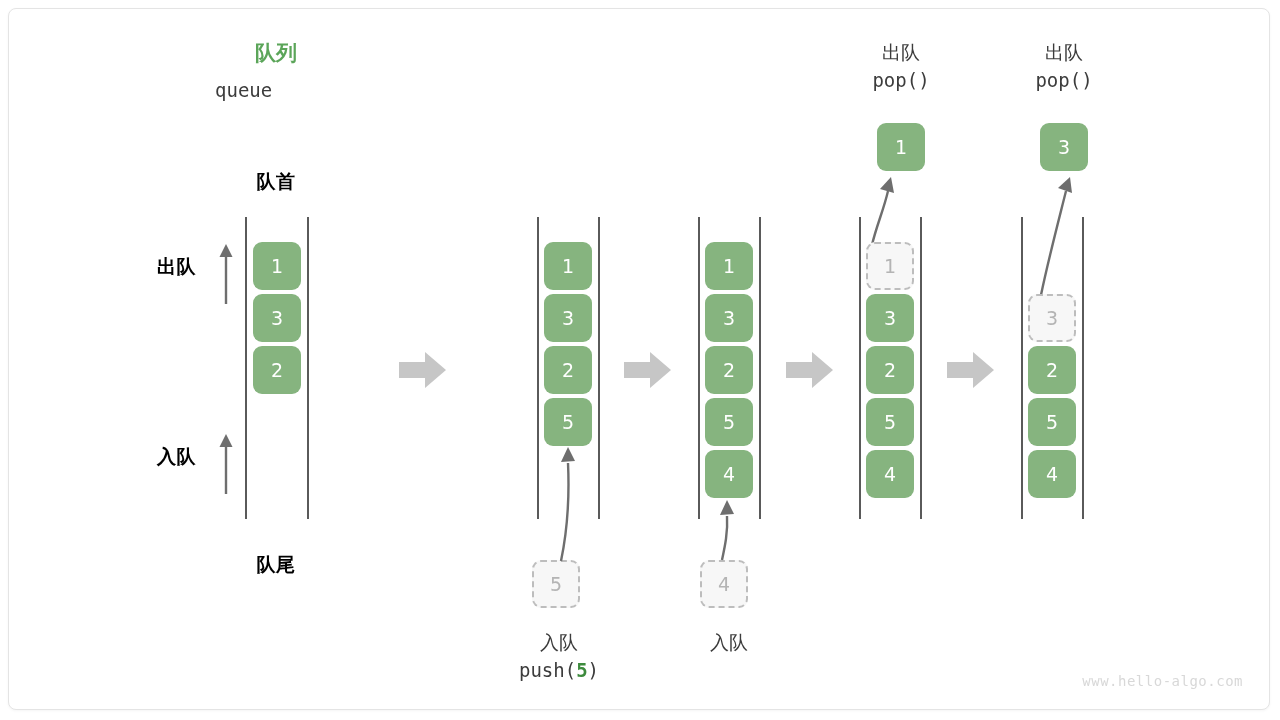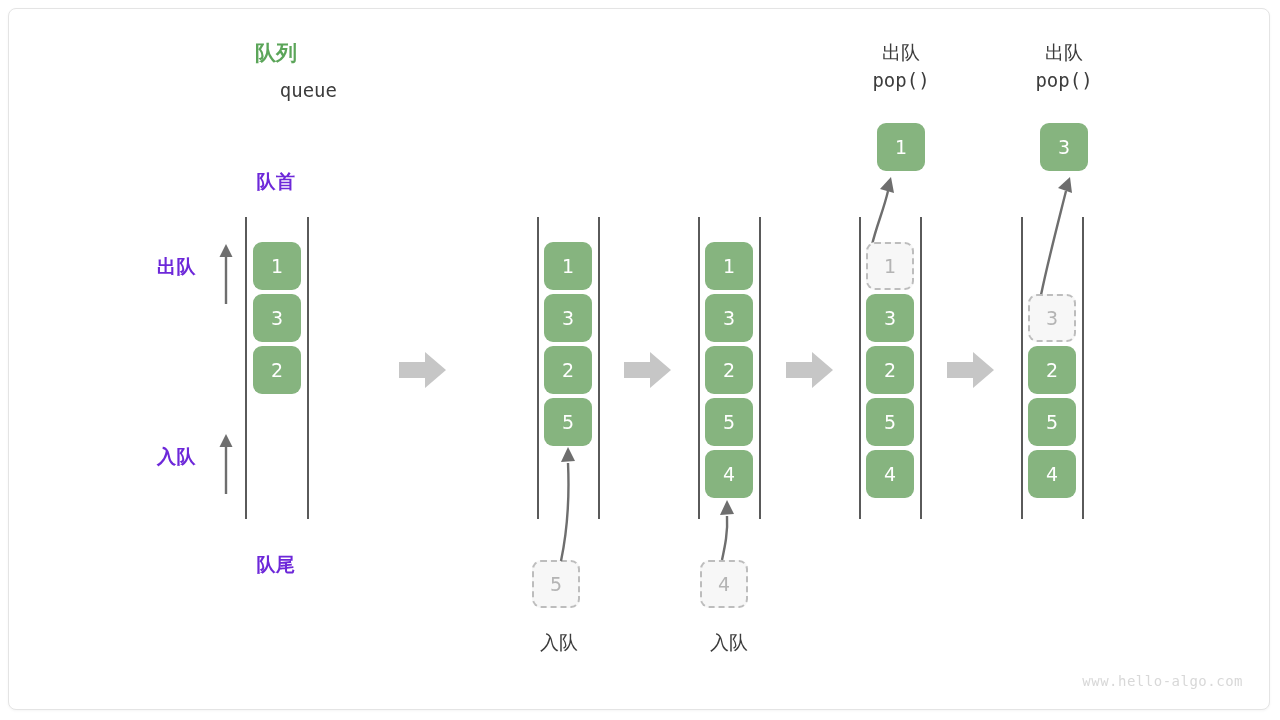--- a/index.html
+++ b/index.html
@@ -25,21 +25,21 @@
     border-radius: 8px;
     box-shadow: 0 1px 3px rgba(0,0,0,0.045);
     overflow: hidden;
   }
 
   .abs { position: absolute; }
 
   
   .cn-bold {
     font-weight: bold;
-    color: #6d28d9;
+    color: #000000;
     font-size: 19px;
     letter-spacing: 0.5px;
     white-space: nowrap;
   }
   .cn-reg {
     color: #3c3c3c;
     font-size: 19px;
     white-space: nowrap;
   }
   .mono {
@@ -100,21 +100,21 @@
 
   .label-stack { position: absolute; text-align: center; }
   .label-stack > div { line-height: 1.45; }
 </style>
 </head>
 <body>
 
 <div id="card">
 
   <div class="abs title-cn" style="left:236px; top:30px; width:62px; text-align:center;">队列</div>
-  <div class="abs mono" style="left:206px; top:70px; width:122px; text-align:right;">queue</div>
+  <div class="abs mono" style="left:206px; top:70px; width:122px; text-align:left;">queue</div>
 
   <div class="abs cn-bold" style="left:236px; top:160px; width:62px; text-align:center;">队首</div>
   <div class="abs cn-bold" style="left:236px; top:543px; width:62px; text-align:center;">队尾</div>
 
   <div class="abs cn-bold" style="left:148px; top:245px;">出队</div>
   <svg class="vline-arrow" style="left:205px; top:233px;" width="24" height="64" viewBox="0 0 24 64">
     <line x1="12" y1="62" x2="12" y2="12" stroke="#6e6e6e" stroke-width="2.4"></line>
     <polygon points="12,2 5.5,15 18.5,15" fill="#6e6e6e"></polygon>
   </svg>
 
@@ -145,20 +145,21 @@
     <div class="cell" style="left:535px; top:389px;">5</div>
   </div>
 
   <div class="cell ghost" style="left:523px; top:551px;">5</div>
   <svg class="abs" style="left:530px; top:436px;" width="50" height="118" viewBox="0 0 50 118">
     <path d="M 22 116 C 27 92, 31 62, 29 18" stroke="#6e6e6e" stroke-width="2.4" fill="none"></path>
     <polygon points="29,2 22,17 36,16" fill="#6e6e6e"></polygon>
   </svg>
   <div class="label-stack" style="left:470px; top:620px; width:160px;">
     <div class="cn-reg">入队</div>
+    <div class="mono"><span>push(</span><span class="accent">5</span><span>)</span></div>
   </div>
 
   <svg class="flow-arrow" style="left:615px; top:342px;" width="48" height="38" viewBox="0 0 48 38">
     <polygon points="0,11 26,11 26,1 47,19 26,37 26,27 0,27" fill="#c6c6c6"></polygon>
   </svg>
 
   <div>
     <div class="rail" style="left:689px;"></div>
     <div class="rail" style="left:750px;"></div>
     <div class="cell" style="left:696px; top:233px;">1</div>

